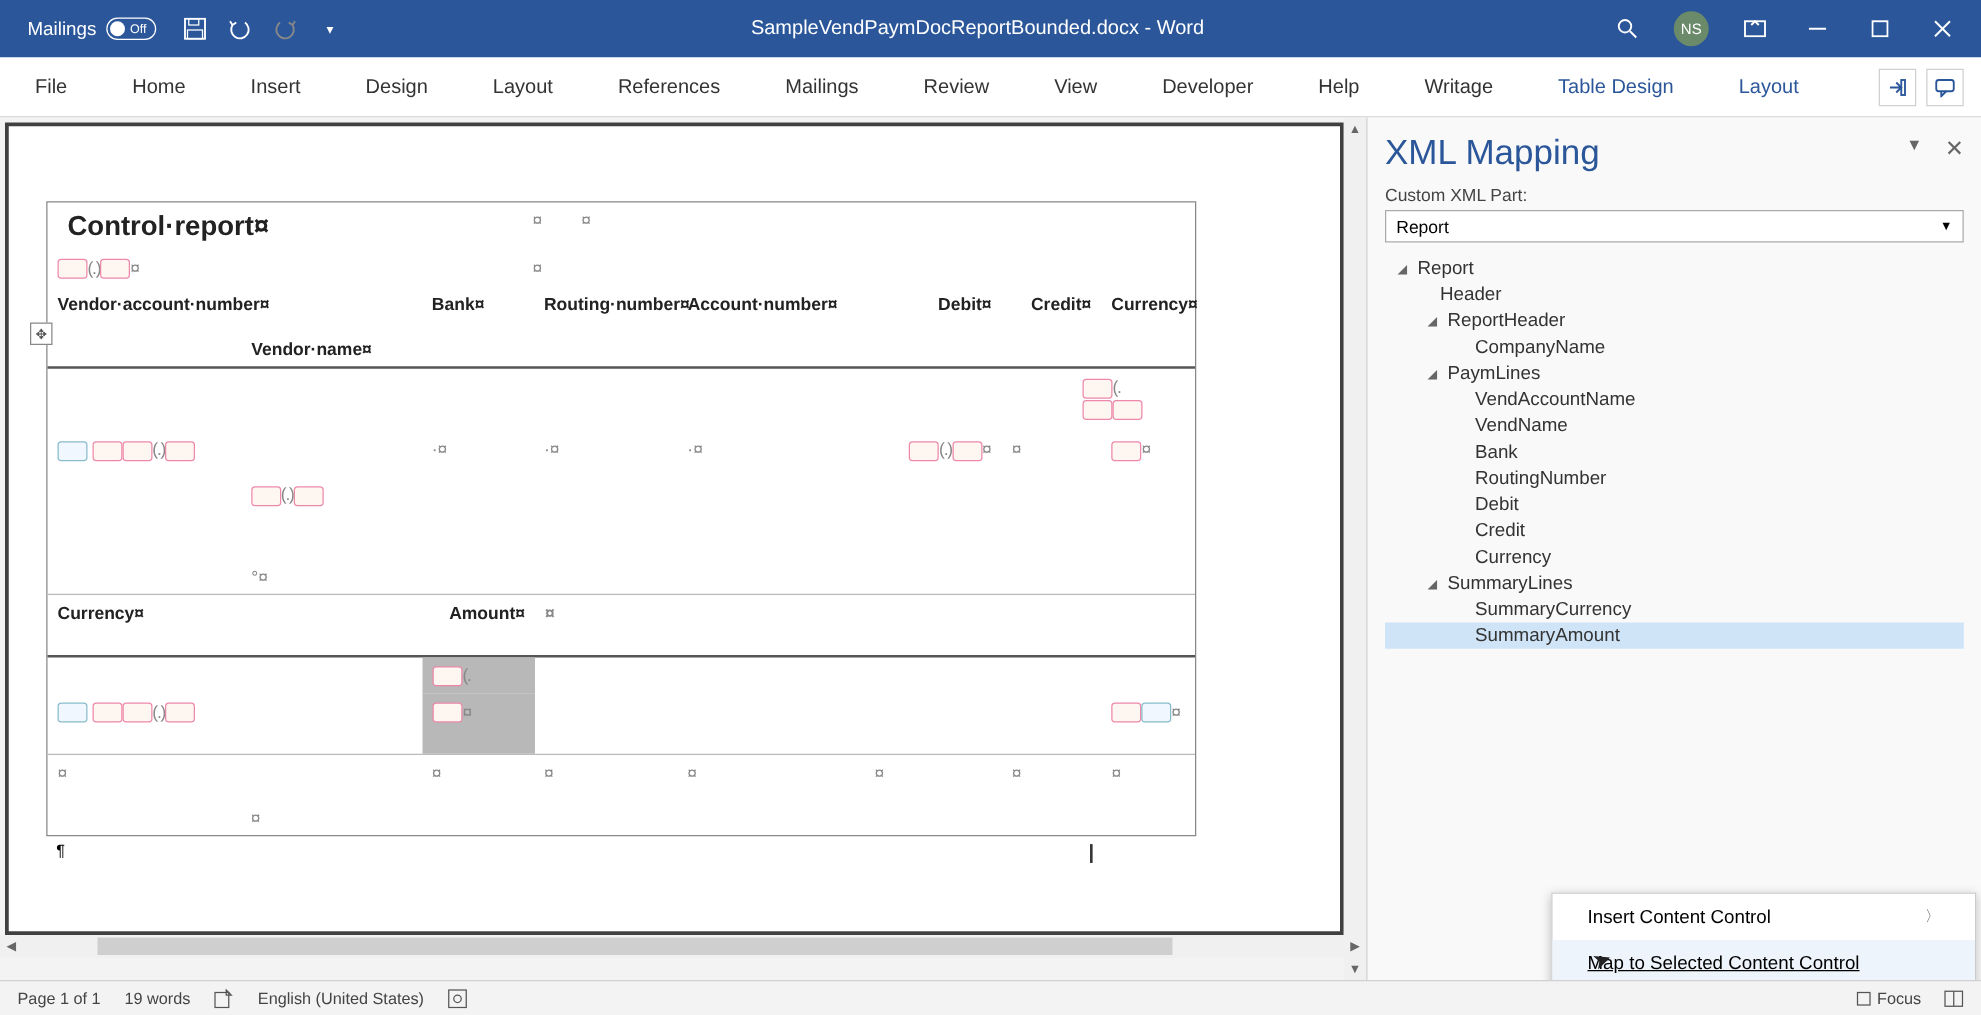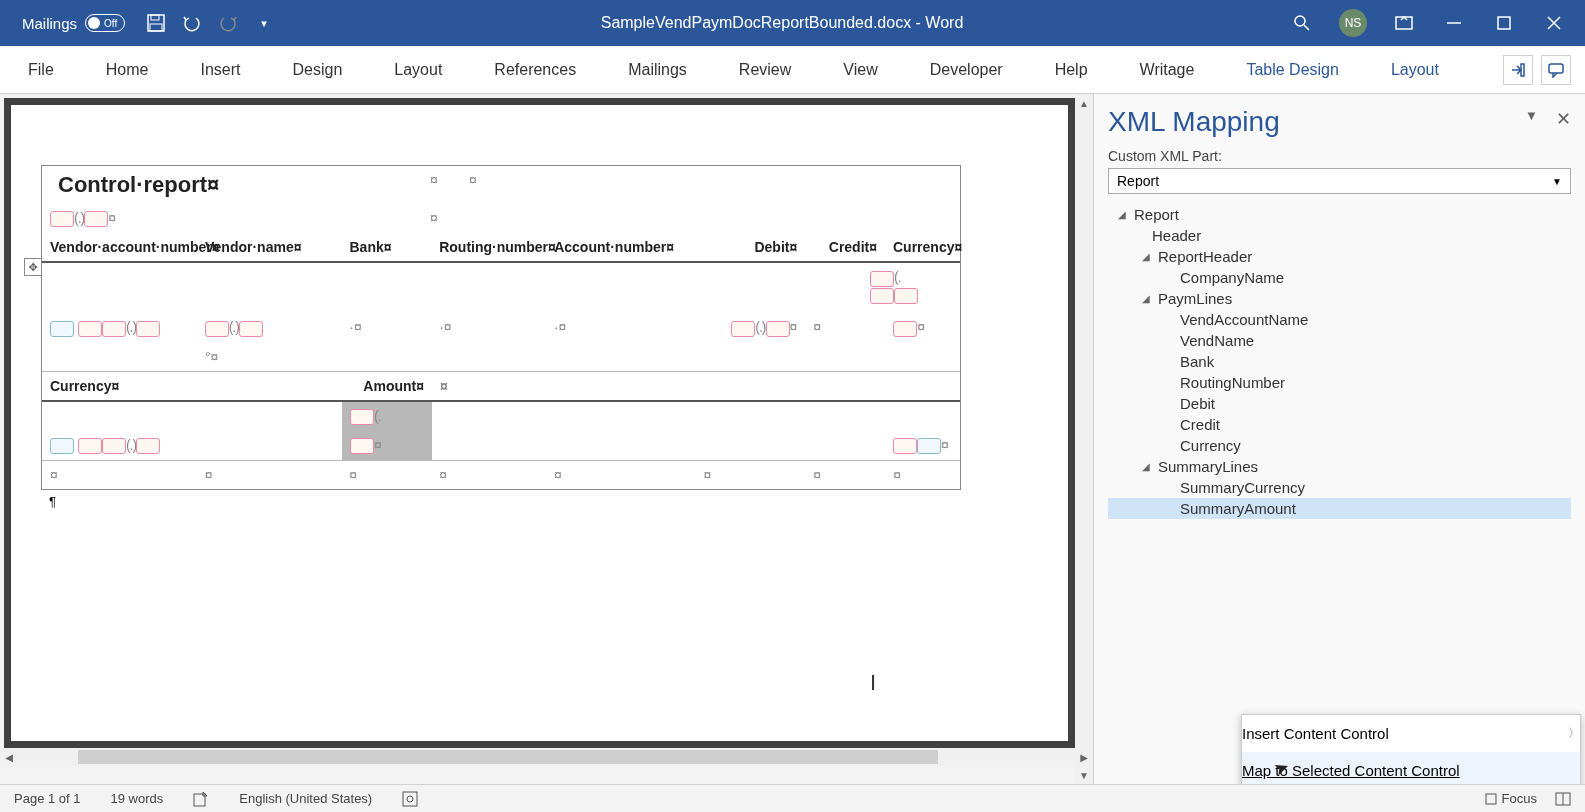--- a/index.html
+++ b/index.html
@@ -19,34 +19,34 @@
 
 .ribbon { background: #fff; height: 48px; border-bottom: 1px solid #d0d0d0; display: flex; align-items: center; padding: 0 14px; gap: 36px; font-size: 16px; }
 .ribbon-tab { color: #333; cursor: pointer; padding: 4px 2px; margin-left: 12px; }
 .ribbon-tab.ctx { color: #2b579a; }
 .ribbon-right { margin-left: auto; display: flex; gap: 8px; }
 .ribbon-right-btn { width: 30px; height: 30px; border: 1px solid #d0d0d0; display: flex; align-items: center; justify-content: center; color: #2b579a; cursor: pointer; }
 
 .workspace { display: flex; height: 690px; }
 
 .doc-area { flex: 1; background: #f3f3f3; position: relative; overflow: hidden; }
-.doc-page { position: absolute; left: 4px; top: 4px; right: 18px; bottom: 36px; background: #fff; border: 7px solid #404040; padding: 60px 30px 10px 30px; overflow: auto; }
+.doc-page { position: absolute; left: 4px; top: 4px; right: 18px; bottom: 36px; background: #fff; border: 3px solid #404040; padding: 60px 30px 10px 30px; overflow: auto; }
 .anchor-handle { position: absolute; left: 24px; top: 164px; width: 18px; height: 18px; border: 1px solid #888; display: flex; align-items: center; justify-content: center; font-size: 11px; color: #555; background: #fff; z-index: 3;}
 .vscroll { position: absolute; right: 0; top: 0; width: 18px; height: 100%; background: #f0f0f0; display: flex; flex-direction: column; }
 .vscroll .arr { height: 18px; display: flex; align-items: center; justify-content: center; color: #666; font-size: 10px; cursor: pointer; }
 .vscroll .track { flex: 1; }
 .hscroll { position: absolute; left: 0; bottom: 18px; right: 0; height: 18px; background: #f0f0f0; display: flex; }
 .hscroll .arr { width: 18px; display: flex; align-items: center; justify-content: center; color: #666; font-size: 10px; cursor: pointer; }
 .hscroll .track { flex: 1; position: relative; }
 .hscroll .thumb { position: absolute; left: 60px; width: 860px; top: 2px; bottom: 2px; background: #cfcfcf; }
 
 .report-title { font-size: 22px; font-weight: 700; padding: 8px 8px 4px 8px; }
 .tr-row { display: flex; }
 .tc { padding: 6px 8px; font-size: 14px; color: #222; }
-.col1 { width: 155px; } .col2 { width: 145px; } .col3 { width: 90px; } .col4 { width: 115px; } .col5 { width: 150px; } .col6 { width: 110px; } .col7 { width: 80px; } .col8 { width: 75px; }
+.col1 { width: 155px; } .col2 { width: 145px; margin-top: 36px; } .col3 { width: 90px; } .col4 { width: 115px; } .col5 { width: 150px; } .col6 { width: 110px; } .col7 { width: 80px; } .col8 { width: 75px; }
 .hdr { font-weight: 700; border-bottom: 2px solid #555; }
 .hdr2 { font-weight: 700; border-bottom: 2px solid #555; border-top: 1px solid #bbb; }
 .sep-row { border-top: 1px solid #bbb; }
 .cc-tag { display: inline-block; width: 24px; height: 16px; border: 1px solid #e8a; border-radius: 3px; background: #fef6f0; vertical-align: middle; }
 .cc-tag.b { border-color: #8bc; background: #f0f7fe; }
 .shaded { background: #b8b8b8; }
 .dots { letter-spacing: -1px; color: #888; }
 .pmark { color: #888; }
 .cursor-ibeam { position: absolute; left: 870px; top: 576px; font-size: 22px; color: #333; }
 
@@ -54,26 +54,26 @@
 .pane-title { font-size: 28px; color: #2b579a; font-weight: 400; margin-bottom: 10px; }
 .pane-close-row { position: absolute; top: 14px; right: 14px; display: flex; gap: 18px; color: #666; }
 .pane-label { font-size: 14px; color: #444; margin-top: 6px; }
 .pane-select { width: 100%; height: 26px; border: 1px solid #aaa; background: #fff; margin-top: 4px; display: flex; align-items: center; padding: 0 8px; justify-content: space-between; font-size: 14px; cursor: pointer; }
 .tree { margin-top: 10px; font-size: 15px; color: #333; }
 .tree-item { padding: 2px 0 2px 0; display: flex; align-items: center; cursor: pointer; }
 .tree-caret { width: 12px; display: inline-block; color: #666; font-size: 10px; margin-right: 4px; }
 .tree-lvl1 { padding-left: 10px; } .tree-lvl2 { padding-left: 44px; } .tree-lvl3 { padding-left: 72px; } .tree-lvl2e { padding-left: 34px;}
 .tree-item.sel { background: #cfe4f7; }
 .context-menu { position: absolute; right: 4px; bottom: -6px; width: 340px; background: #fff; border: 1px solid #ccc; box-shadow: 0 2px 8px rgba(0,0,0,0.25); font-size: 15px; }
-.ctx-item { padding: 10px 0; display: flex; justify-content: space-between; align-items: center; cursor: pointer; }
+.ctx-item { padding: 10px 28px; display: flex; justify-content: space-between; align-items: center; cursor: pointer; }
 .ctx-item.hl { background: #eef4fb; text-decoration: underline; }
 .ctx-chevron { color: #666; font-size: 12px; }
 .mouse-ptr { position: absolute; right: 296px; bottom: 5px; font-size: 18px; color: #222; transform: rotate(-20deg); z-index: 9;}
 
-.statusbar { position: absolute; left: 0; right: 0; bottom: 0; height: 28px; background: #f3f3f3; border-top: 1px solid #d0d0d0; display: flex; align-items: center; padding: 0 14px; font-size: 13px; color: #444; gap: 30px; }
+.statusbar { position: absolute; left: 0; right: 0; bottom: 0; height: 28px; background: #f3f3f3; border-top: 1px solid #d0d0d0; display: flex; align-items: center; padding: 0 14px; font-size: 13px; color: #444; gap: 19px; }
 .statusbar .right { margin-left: auto; display: flex; align-items: center; gap: 18px; }
 .sb-btn { display: flex; align-items: center; gap: 4px; cursor: pointer; }
 </style>
 </head>
 <body>
 
 <div class="titlebar">
   <div class="autosave">
     <span>Mailings</span>
     <div class="toggle">

